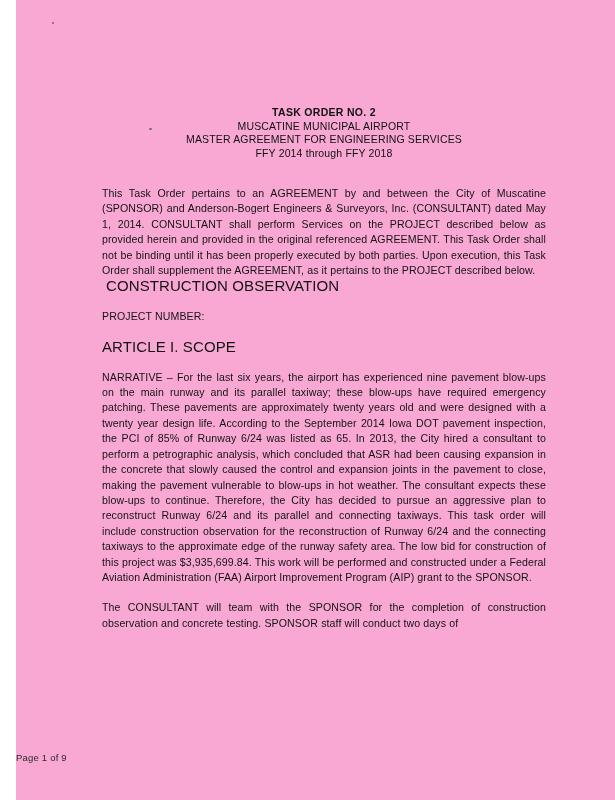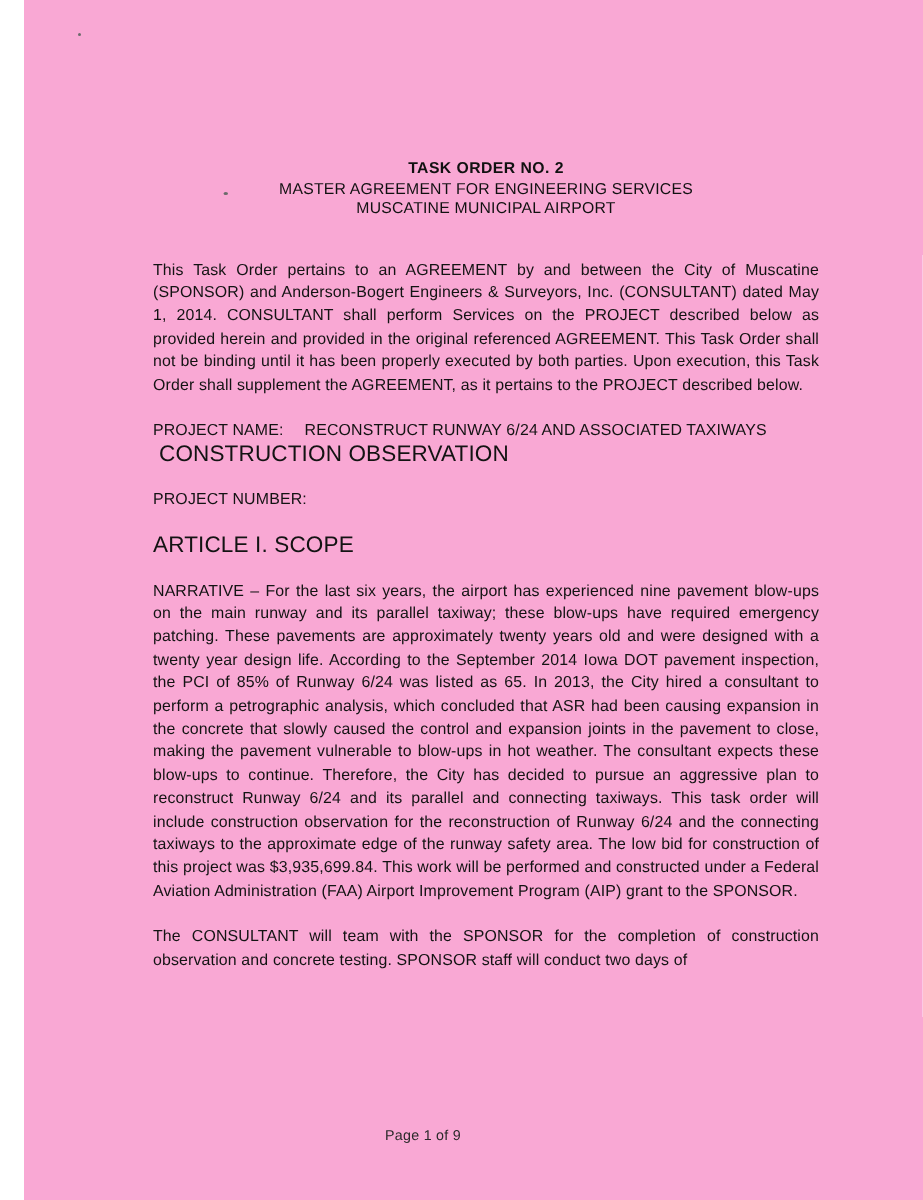--- a/index.html
+++ b/index.html
@@ -97,49 +97,46 @@
     letter-spacing: 0.1px;
     margin: -15px 0 15px 4px;
     color: #131313;
   }
 
   .footer {
     position: absolute;
     left: 0;
     top: 752px;
     width: 532px;
-    text-align: center;
+    text-align: left;
     font-size: 9.5px;
     color: #2a2a2a;
     letter-spacing: 0.2px;
   }
 </style>
 </head>
 <body>
 
 <div class="page">
 
   <div class="speck s1"></div>
   <div class="speck s2"></div>
 
   <div class="content">
 
     <div class="heading-block">
       <div class="line bold">TASK ORDER NO. 2</div>
+      <div class="line">MUSCATINE MUNICIPAL AIRPORT</div>
       <div class="line">MASTER AGREEMENT FOR ENGINEERING SERVICES</div>
-      <div class="line">MUSCATINE MUNICIPAL AIRPORT</div>
+      <div class="line">FFY 2014 through FFY 2018</div>
     </div>
 
     <p class="body">This Task Order pertains to an AGREEMENT by and between the City of Muscatine (SPONSOR) and Anderson-Bogert Engineers &amp; Surveyors, Inc. (CONSULTANT) dated May 1, 2014.  CONSULTANT shall perform Services on the PROJECT described below as provided herein and provided in the original referenced AGREEMENT. This Task Order shall not be binding until it has been properly executed by both parties.  Upon execution, this Task Order shall supplement the AGREEMENT, as it pertains to the PROJECT described below.</p>
 
 
-    <div class="two-col">
-      <span class="k">PROJECT NAME:</span>
-      <span class="v">RECONSTRUCT RUNWAY 6/24 AND ASSOCIATED TAXIWAYS</span>
-    </div>
     <div class="v-sub">CONSTRUCTION OBSERVATION</div>
 
     <div class="two-col">
       <span class="k">PROJECT NUMBER:</span>
     </div>
 
     <div class="label-line">ARTICLE I.  SCOPE</div>
 
     <p class="body">NARRATIVE – For the last six years, the airport has experienced nine pavement blow-ups on the main runway and its parallel taxiway; these blow-ups have required emergency patching. These pavements are approximately twenty years old and were designed with a twenty year design life.   According to the September 2014 Iowa DOT pavement inspection, the PCI of 85% of Runway 6/24 was listed as 65.  In 2013, the City hired a consultant to perform a petrographic analysis, which concluded that ASR had been causing expansion in the concrete that slowly caused the control and expansion joints in the pavement to close, making the pavement vulnerable to blow-ups in hot weather.  The consultant expects these blow-ups to continue. Therefore, the City has decided to pursue an aggressive plan to reconstruct Runway 6/24 and its parallel and connecting taxiways.     This task order will include construction observation for the reconstruction of Runway 6/24 and the connecting taxiways to the approximate edge of the runway safety area.  The low bid for construction of this project was $3,935,699.84.   This work will be performed and constructed under a Federal Aviation Administration (FAA) Airport Improvement Program (AIP) grant to the SPONSOR.</p>
 

